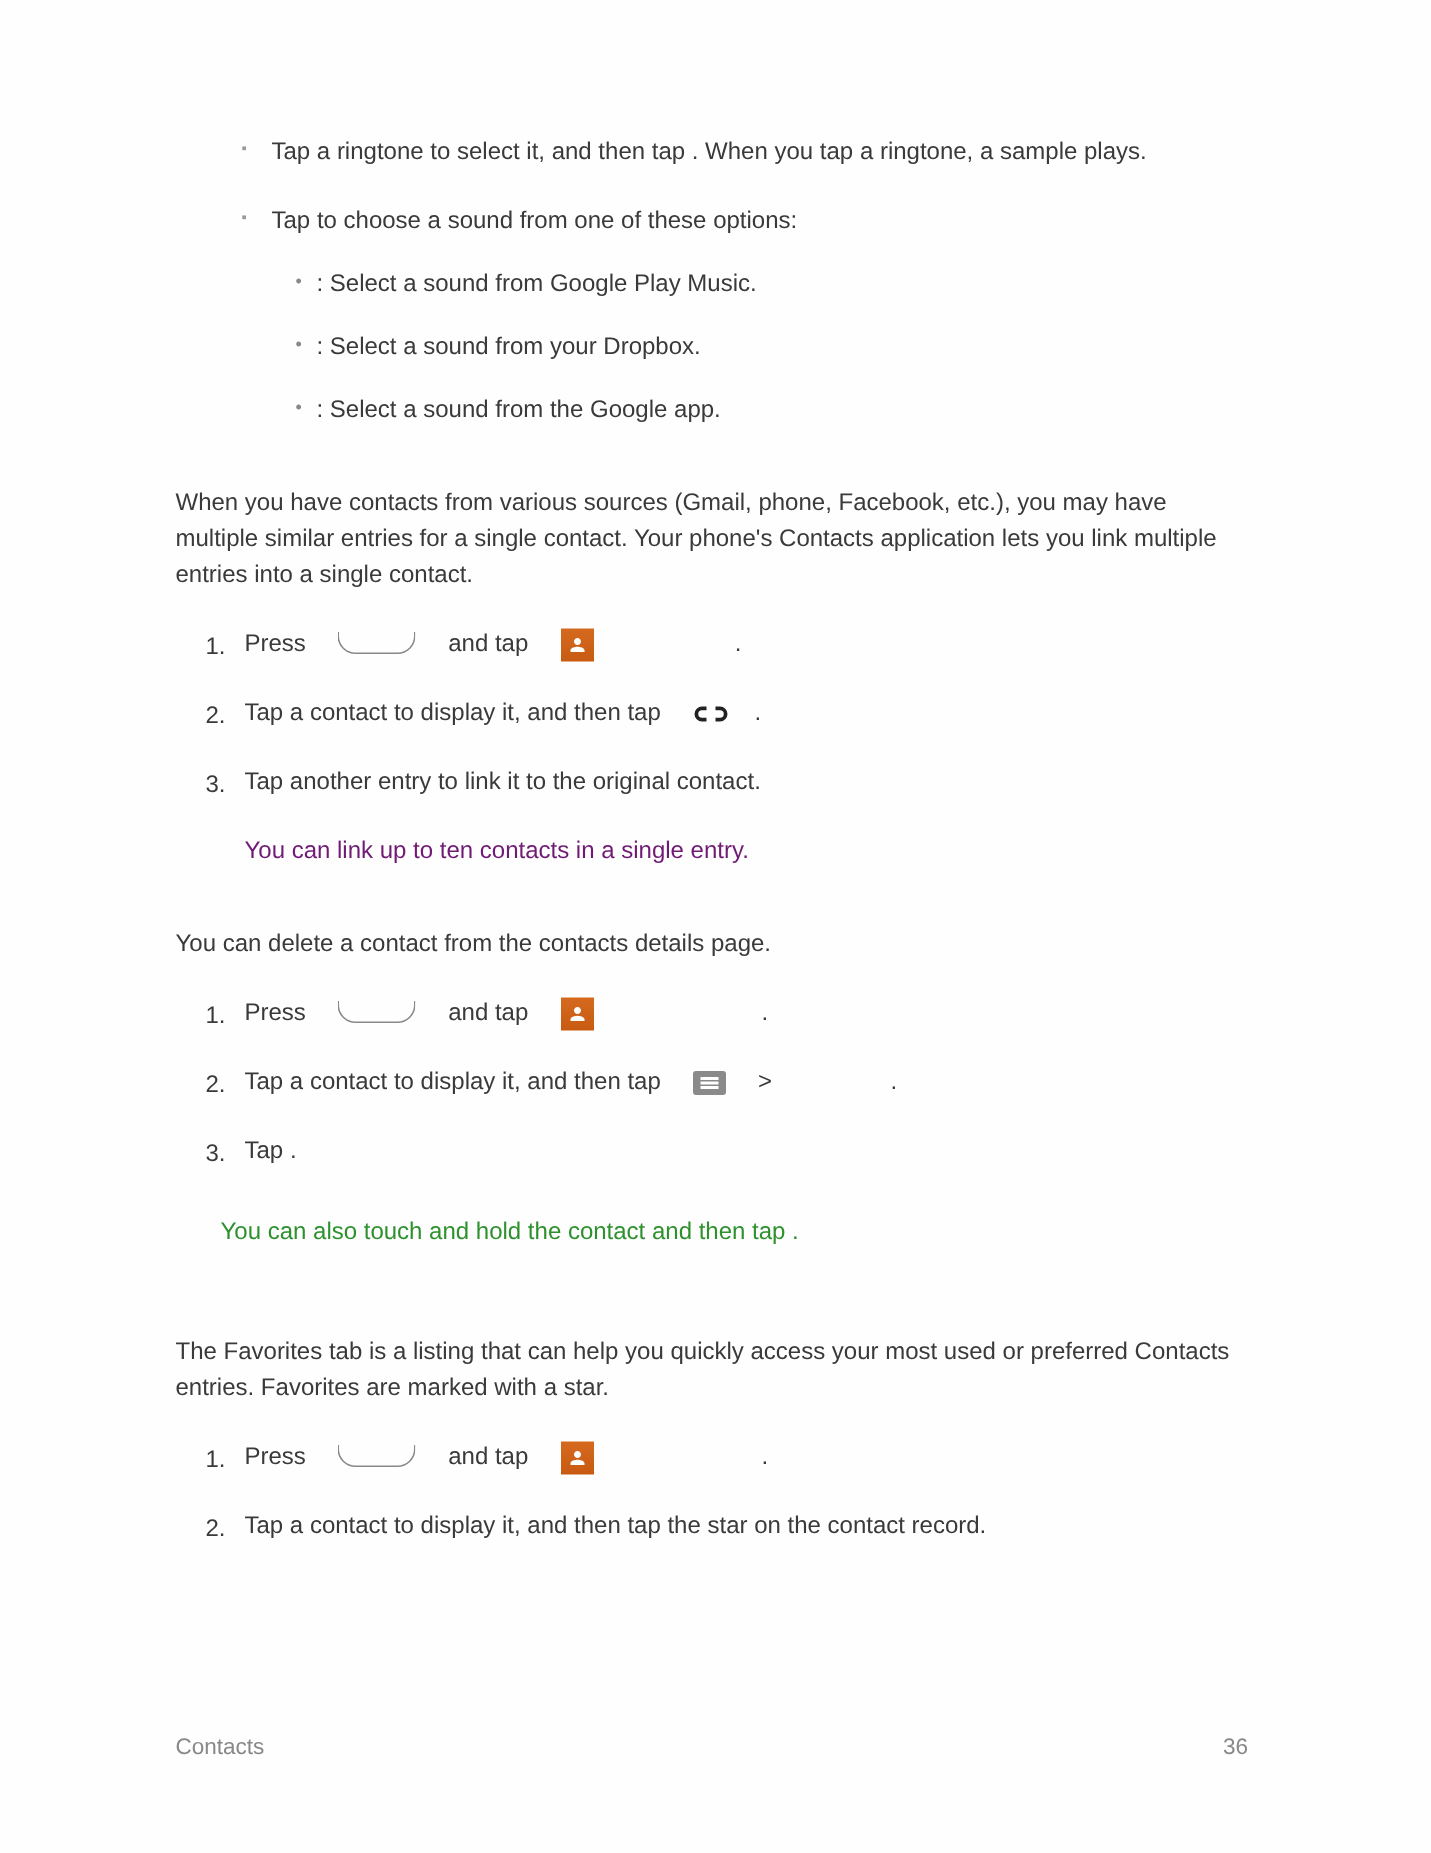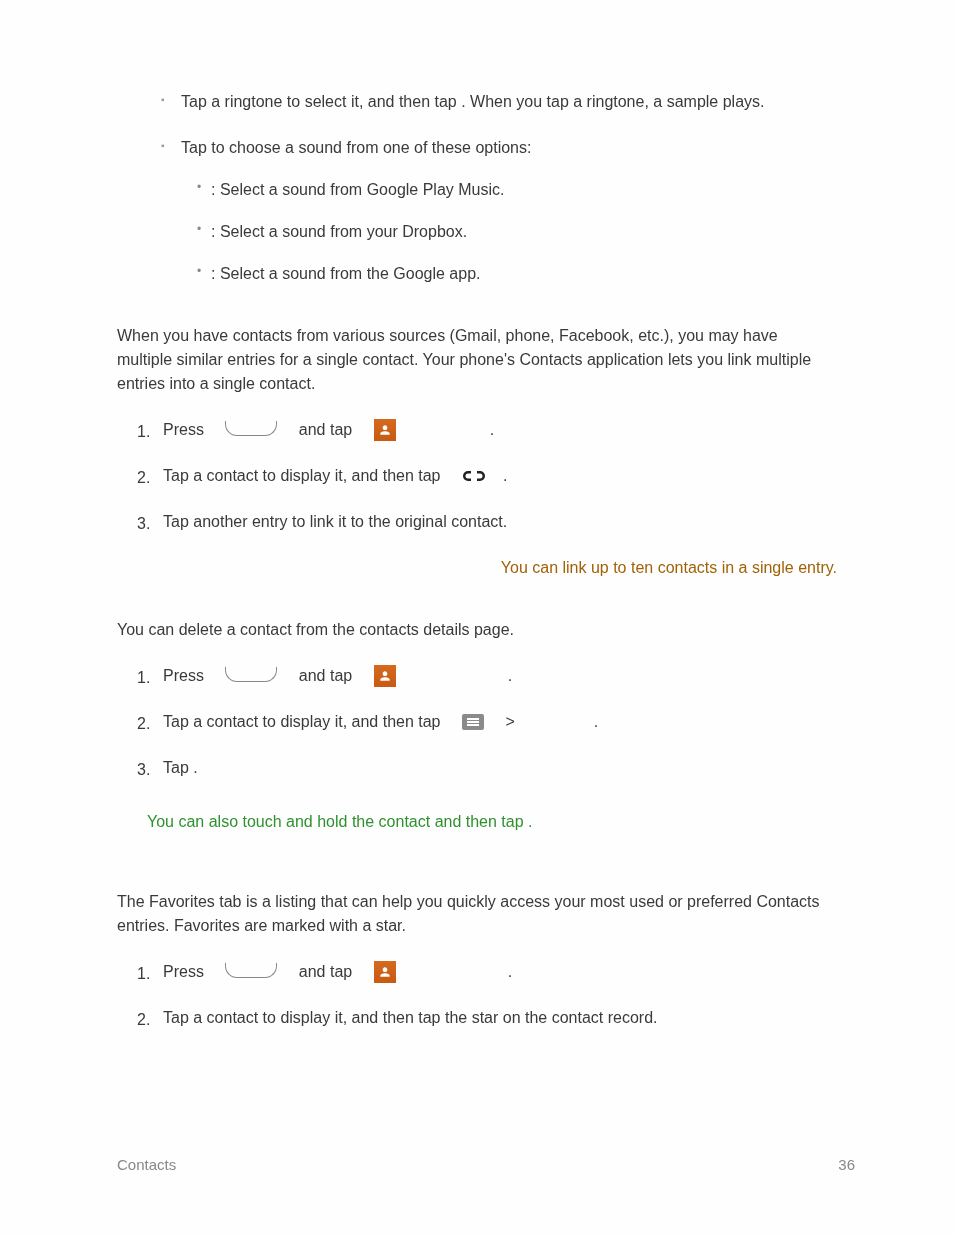--- a/index.html
+++ b/index.html
@@ -61,24 +61,23 @@
       content: attr(data-num) ".";
       position: absolute;
       left: -26px;
       top: 2px;
     }
     .para {
       margin-top: 38px;
       margin-bottom: 22px;
     }
     .note {
-      color: #a16207;
+      color: #701a75;
       padding-left: 46px;
       margin-bottom: 6px;
-      text-align: right;
     }
     .note-short {
       color: #2e912e;
       padding-left: 30px;
       margin-bottom: 22px;
       margin-top: 30px;
     }
     .home-btn {
       display: inline-block;
       width: 52px;
@@ -126,21 +125,21 @@
       position: absolute;
       left: 5px; top: 4px;
       width: 12px; height: 1.5px;
       background: #fff;
       box-shadow: 0 3px 0 #fff, 0 6px 0 #fff;
     }
     .footer {
       position: absolute;
       bottom: 62px;
       left: 117px;
-      right: 99px;
+      right: 122px;
       display: flex;
       justify-content: space-between;
       color: #888;
       font-size: 15px;
     }
     .li-line { display: flex; align-items: center; flex-wrap: wrap; gap: 15px; }
     .li-line > span { white-space: pre; }
   </style>
 </head>
 <body>

